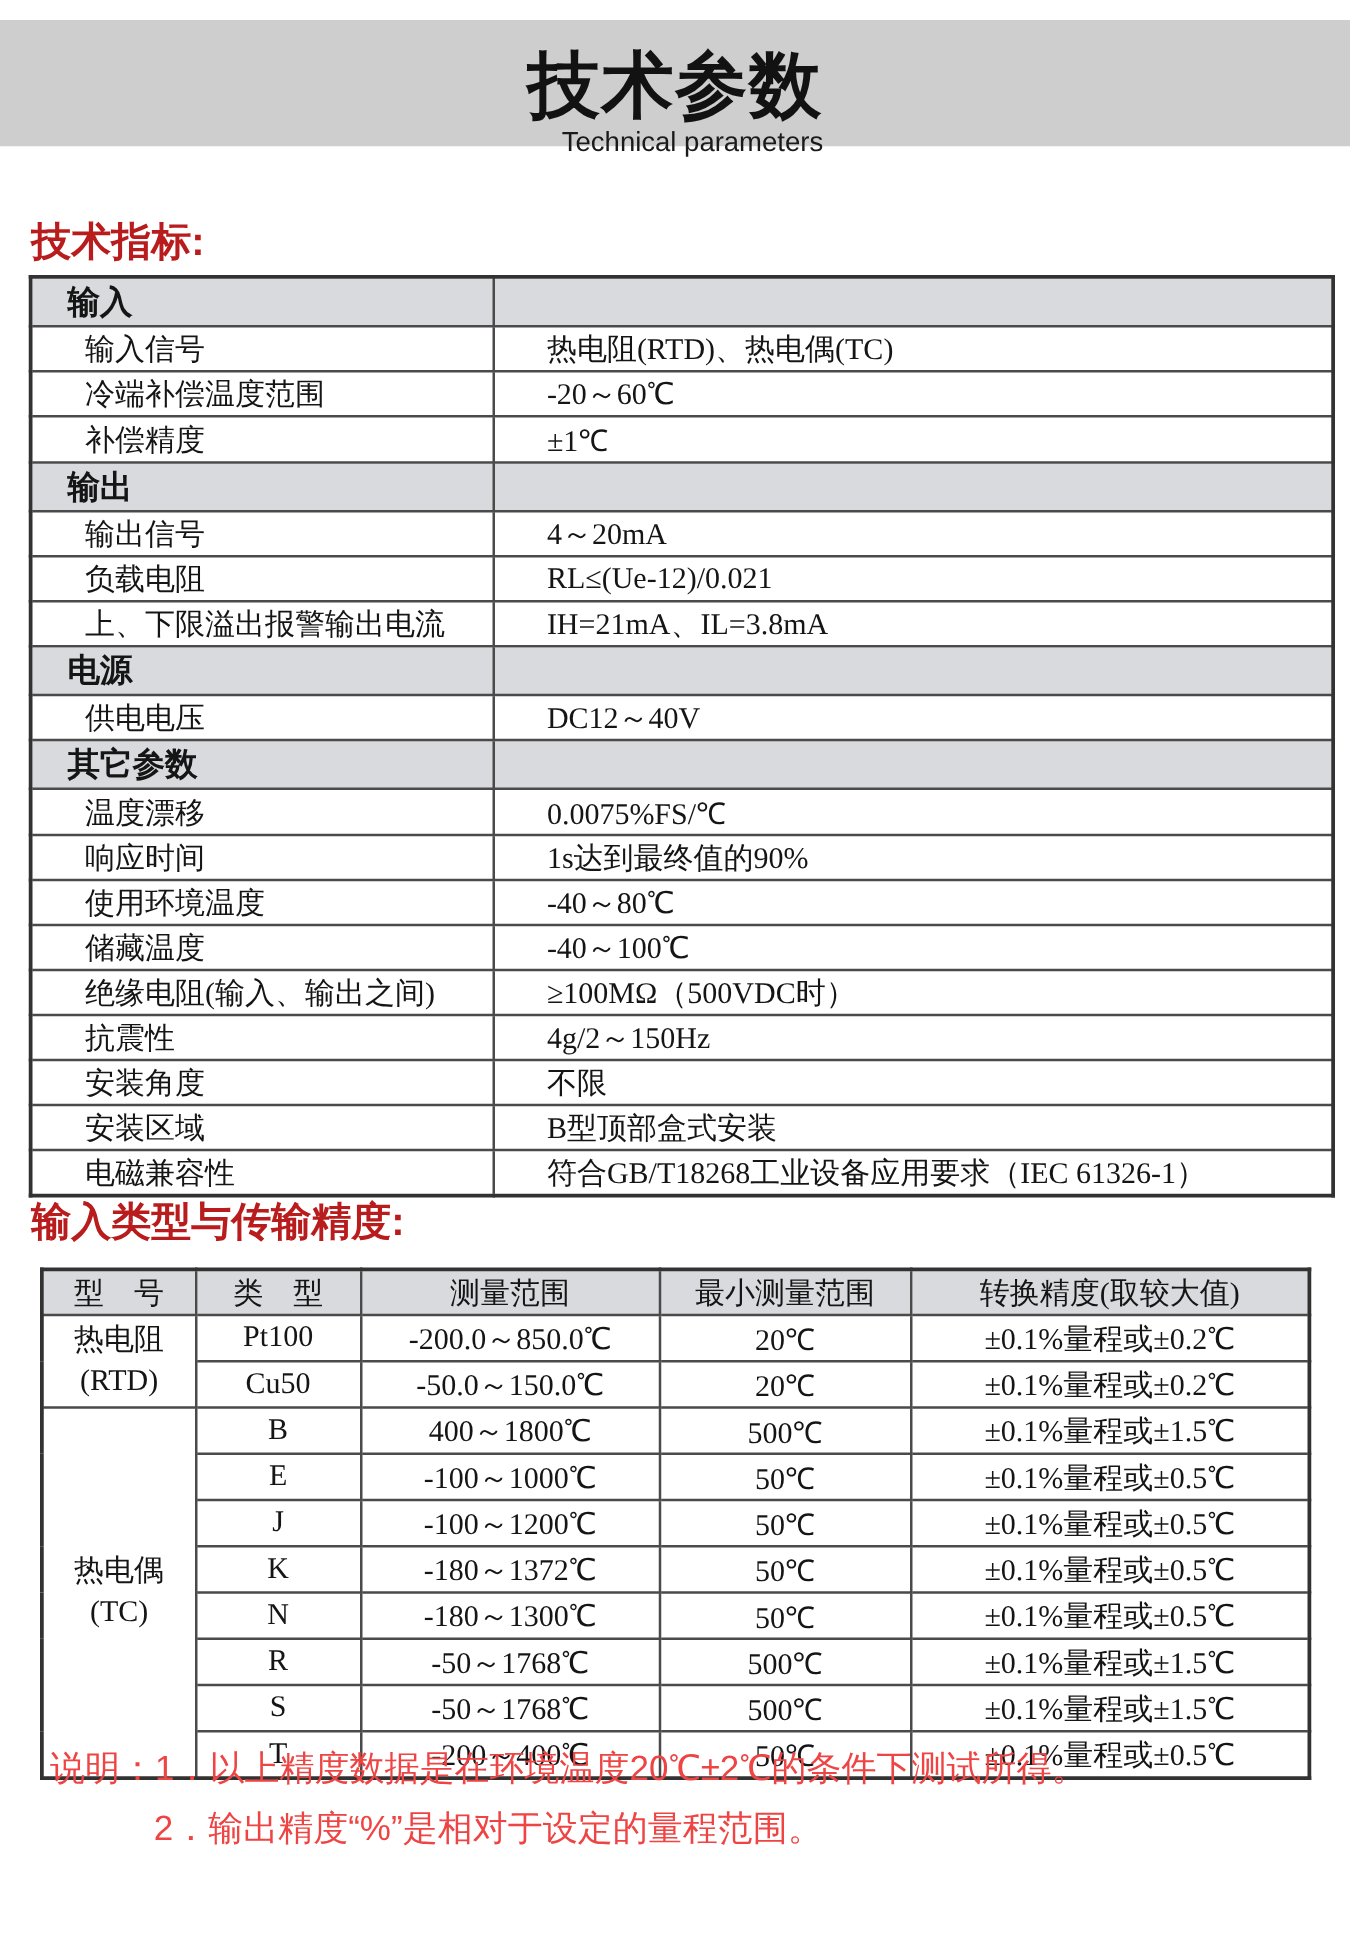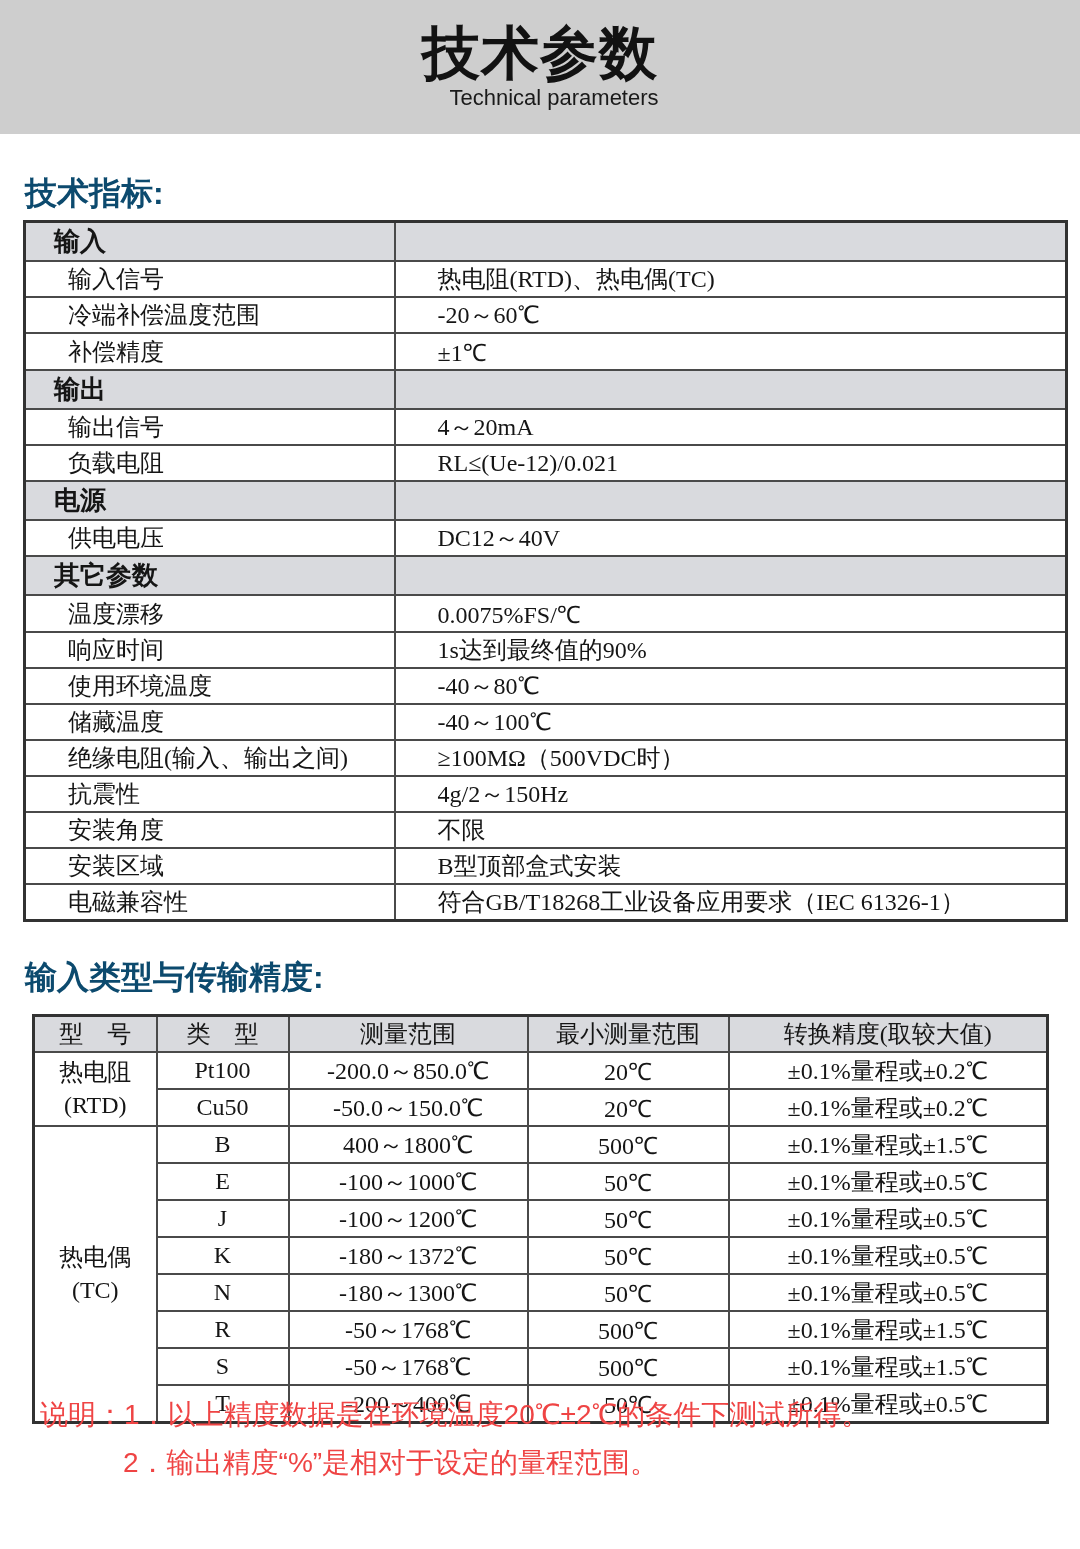--- a/index.html
+++ b/index.html
@@ -9,22 +9,22 @@
     height: 1549px;
     background: #ffffff;
     color: var(--text, #121212);
     font-family: "Liberation Sans", sans-serif;
     overflow: hidden;
   }
 
   
   .banner {
     position: absolute;
-    left: 0; top: 0;
-    width: 1080px; height: 134px;
+    left: 0; top: 16px;
+    width: 1080px; height: 101px;
     background: var(--banner-bg, #cecece);
     text-align: center;
   }
   .banner h1 {
     margin: 0;
     padding-top: 23px;
     font-size: 58px;
     line-height: 60px;
     font-weight: bold;
     letter-spacing: 1px;
@@ -38,21 +38,21 @@
     padding-left: 28px;
   }
 
   
   .sec-heading {
     position: absolute;
     margin: 0;
     font-size: 32px;
     line-height: 34px;
     font-weight: bold;
-    color: #0c4a6e;
+    color: #b91c1c;
     font-family: "Liberation Sans", sans-serif;
   }
   .h-spec { left: 25px; top: 176px; }
   .h-io   { left: 25px; top: 960px; }
 
   
   table {
     border-collapse: collapse;
     table-layout: fixed;
     font-family: "Liberation Serif", serif;
@@ -159,20 +159,24 @@
           <td></td>
         </tr>
         <tr>
           <td>输出信号</td>
           <td>4～20mA</td>
         </tr>
         <tr>
           <td>负载电阻</td>
           <td>RL≤(Ue-12)/0.021</td>
         </tr>
+        <tr>
+          <td>上、下限溢出报警输出电流</td>
+          <td>IH=21mA、IL=3.8mA</td>
+        </tr>
         <tr class="section">
           <td>电源</td>
           <td></td>
         </tr>
         <tr>
           <td>供电电压</td>
           <td>DC12～40V</td>
         </tr>
         <tr class="section">
           <td>其它参数</td>

